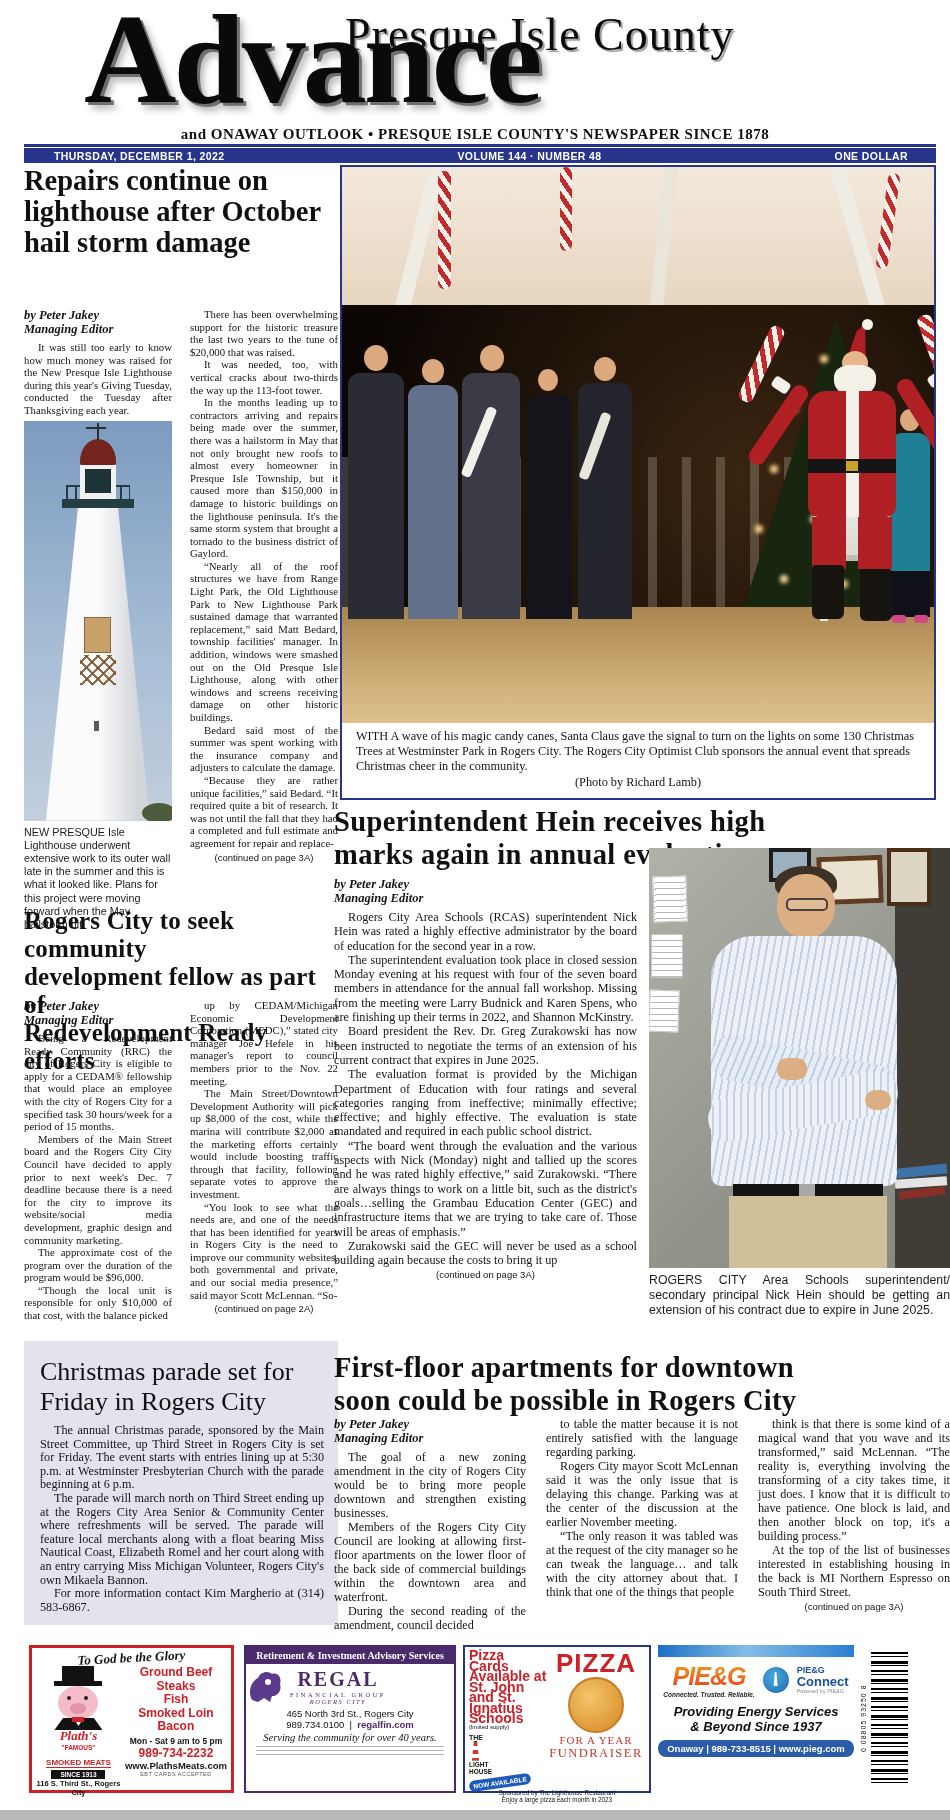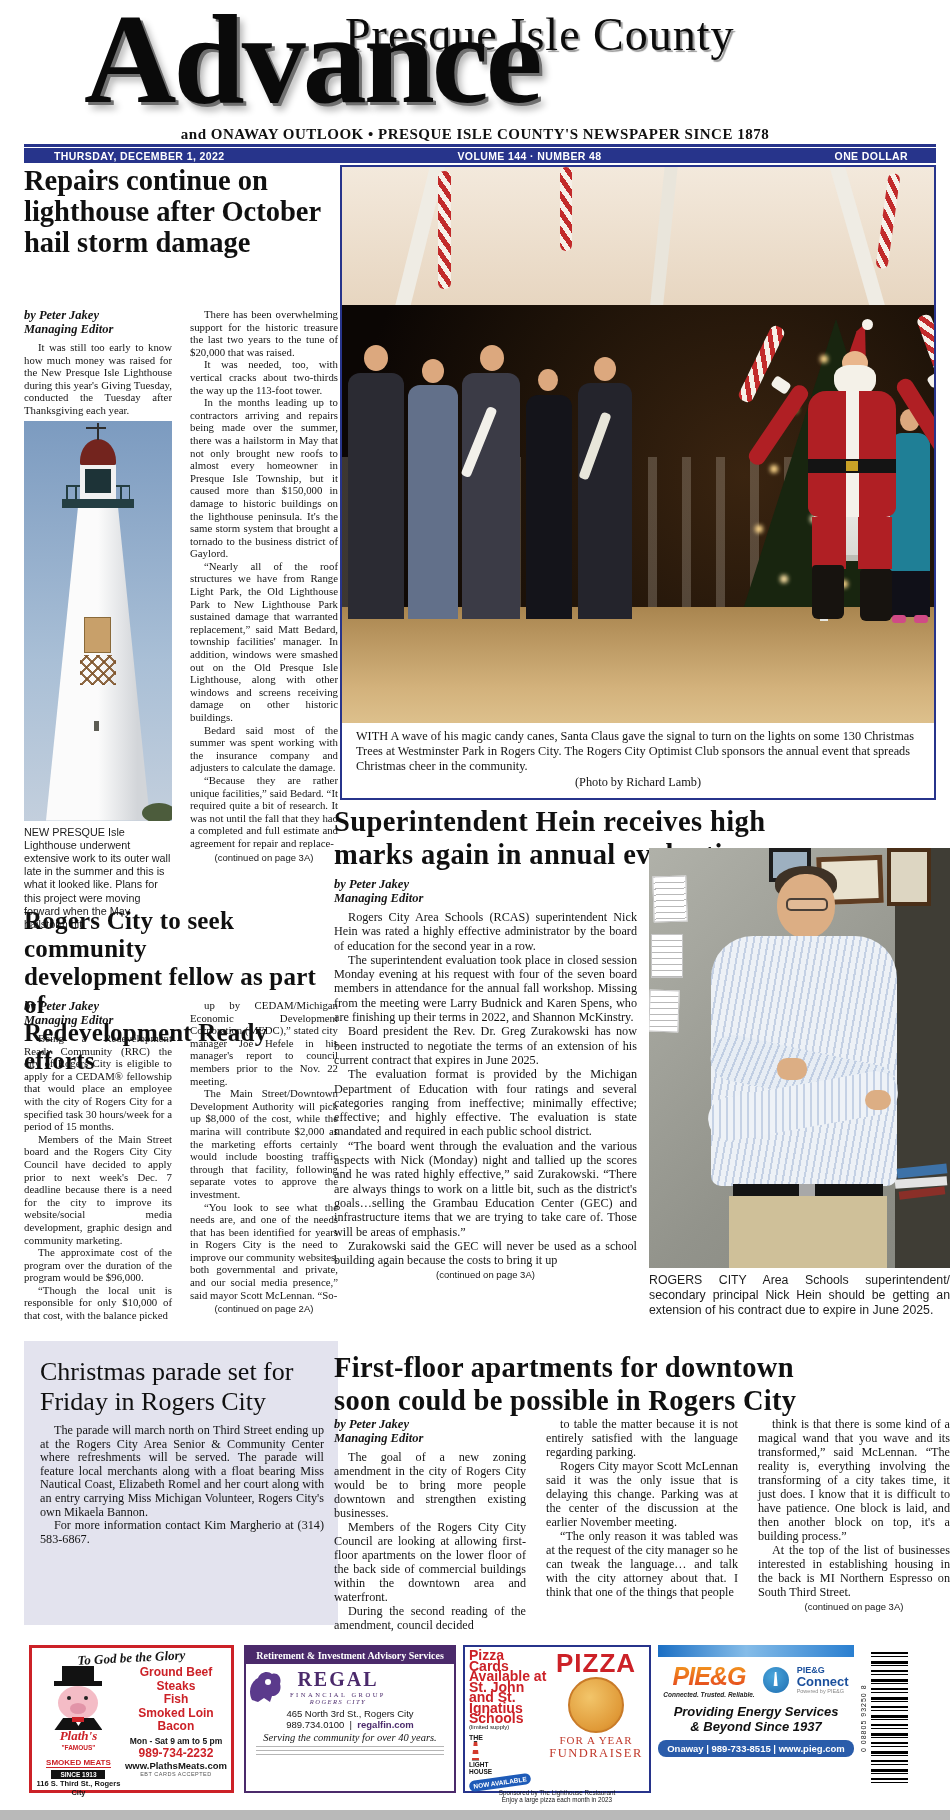--- a/index.html
+++ b/index.html
@@ -296,20 +296,21 @@
       <div class="continued">(continued on page 2A)</div>
     </div>
   </section>
 
   <section class="abs" id="parade-box">
     <h3 class="hl">
       <span>Christmas parade set for</span>
       <span>Friday in Rogers City</span>
     </h3>
     <div class="body">
+        <p>The annual Christmas parade, sponsored by the Main Street Committee, up Third Street in Rogers City is set for Friday. The event starts with entries lining up at 5:30 p.m. at Westminster Presbyterian Church with the parade beginning at 6 p.m.</p>
         <p>The parade will march north on Third Street ending up at the Rogers City Area Senior &amp; Community Center where refreshments will be served. The parade will feature local merchants along with a float bearing Miss Nautical Coast, Elizabeth Romel and her court along with an entry carrying Miss Michigan Volunteer, Rogers City's own Mikaela Bannon.</p>
         <p>For more information contact Kim Margherio at (314) 583-6867.</p>
       </div>
   </section>
 
   <section class="abs" style="left:334px; top:1351px; width:616px; height:290px;">
     <h2 class="hl" style="font-size:28.5px; line-height:33px; letter-spacing:.3px;">
       <span>First-floor apartments for downtown</span>
       <span>soon could be possible in Rogers City</span>
     </h2>

